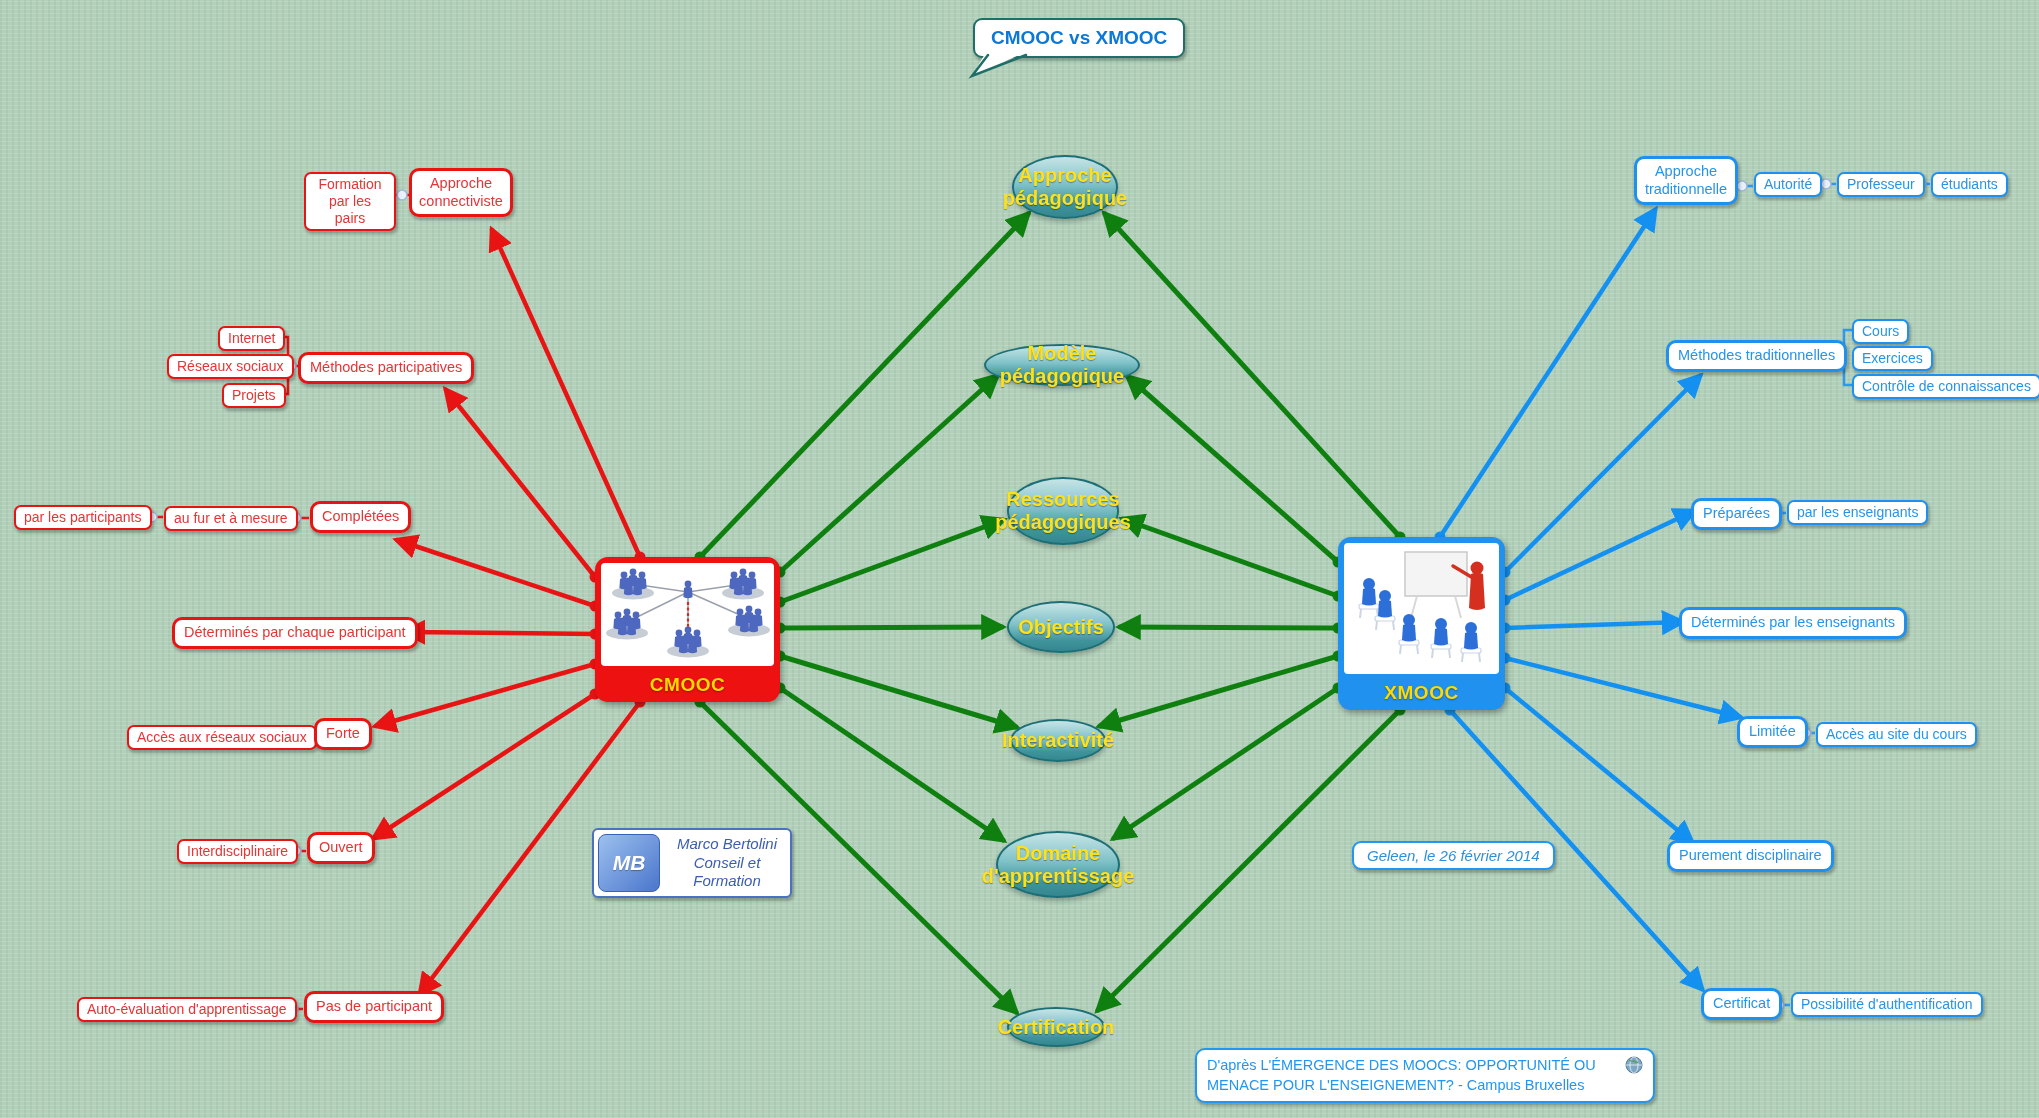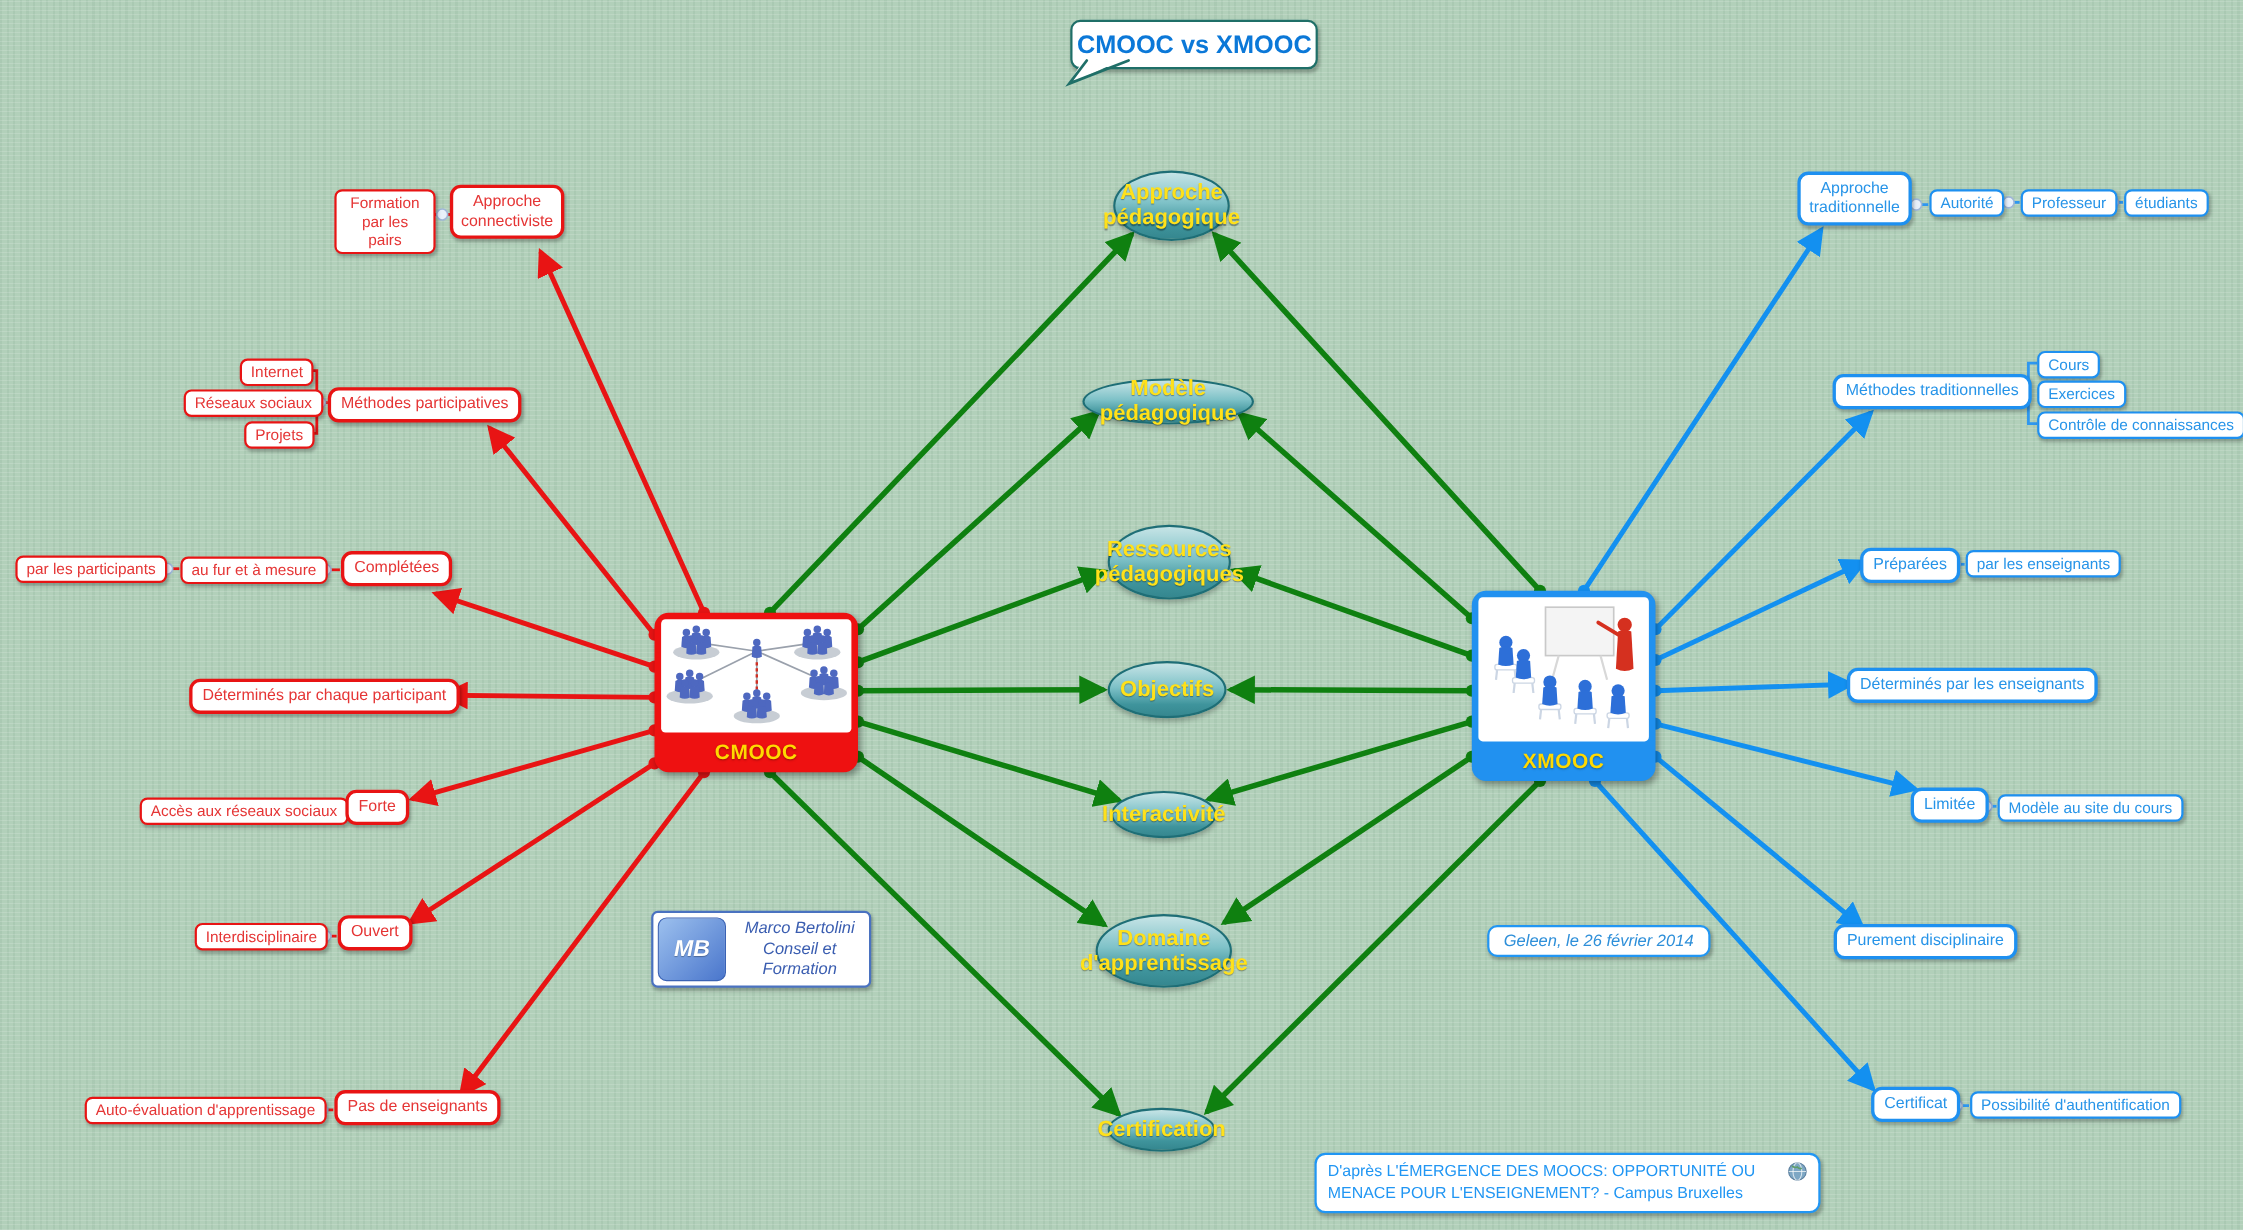--- a/index.html
+++ b/index.html
@@ -41,22 +41,22 @@
   }
   .bignode .img{background:#fff;margin:6px 6px 2px;border-radius:4px;flex:1;overflow:hidden;
     display:flex;align-items:center;justify-content:center;}
   .bignode .lbl{height:34px;display:flex;align-items:center;justify-content:center;
     color:#ffd900;font-weight:bold;font-size:19px;letter-spacing:.5px;text-shadow:0 1px 2px rgba(0,0,0,.35);}
   .cmooc{background:#ee1111;}
   .xmooc{background:#2191f0;}
 
   .title{
     position:absolute;left:973px;top:18px;z-index:3;background:#fff;
-    border:2.5px solid #1f6f68;border-radius:9px;padding:7px 4px;
-    color:#0b78d8;font-weight:bold;font-size:23px;white-space:nowrap;
+    border:2.5px solid #1f6f68;border-radius:9px;padding:7px 16px;
+    color:#0b78d8;font-weight:bold;font-size:19px;white-space:nowrap;
     box-shadow:1.5px 2.5px 3px rgba(0,0,0,.25);
   }
 
   .logo{
     position:absolute;left:592px;top:828px;width:200px;height:70px;z-index:2;
     background:#fff;border:2px solid #4a72c0;border-radius:6px;box-sizing:border-box;
     display:flex;align-items:center;gap:8px;padding:4px;box-shadow:1.5px 2.5px 3px rgba(0,0,0,.25);
   }
   .logo .mb{
     width:60px;height:56px;border-radius:8px;flex:none;
@@ -308,35 +308,35 @@
 <div class="node red main" style="left:298px;top:352px">Méthodes participatives</div>
 <div class="node red" style="left:14px;top:505px">par les participants</div>
 <div class="node red" style="left:164px;top:506px">au fur et à mesure</div>
 <div class="node red main" style="left:310px;top:501px">Complétées</div>
 <div class="node red main" style="left:172px;top:617px">Déterminés par chaque participant</div>
 <div class="node red" style="left:127px;top:725px">Accès aux réseaux sociaux</div>
 <div class="node red main" style="left:314px;top:718px">Forte</div>
 <div class="node red" style="left:177px;top:839px">Interdisciplinaire</div>
 <div class="node red main" style="left:307px;top:832px">Ouvert</div>
 <div class="node red" style="left:77px;top:997px">Auto-évaluation d'apprentissage</div>
-<div class="node red main" style="left:304px;top:991px">Pas de enseignants</div>
+<div class="node red main" style="left:304px;top:991px">Pas de participant</div>
 
 <div class="node blue main wrap" style="left:1634px;top:156px;width:104px;padding:4px 6px">Approche traditionnelle</div>
 <div class="node blue" style="left:1754px;top:172px">Autorité</div>
 <div class="node blue" style="left:1837px;top:172px">Professeur</div>
 <div class="node blue" style="left:1931px;top:172px">étudiants</div>
 <div class="node blue main" style="left:1666px;top:340px">Méthodes traditionnelles</div>
 <div class="node blue" style="left:1852px;top:319px">Cours</div>
 <div class="node blue" style="left:1852px;top:346px">Exercices</div>
 <div class="node blue" style="left:1852px;top:374px">Contrôle de connaissances</div>
 <div class="node blue main" style="left:1691px;top:498px">Préparées</div>
 <div class="node blue" style="left:1787px;top:500px">par les enseignants</div>
 <div class="node blue main" style="left:1679px;top:607px">Déterminés par les enseignants</div>
 <div class="node blue main" style="left:1737px;top:716px">Limitée</div>
-<div class="node blue" style="left:1816px;top:722px">Modèle au site du cours</div>
+<div class="node blue" style="left:1816px;top:722px">Accès au site du cours</div>
 <div class="node blue main" style="left:1667px;top:840px">Purement disciplinaire</div>
 <div class="node blue main" style="left:1701px;top:988px">Certificat</div>
 <div class="node blue" style="left:1791px;top:992px">Possibilité d'authentification</div>
 
 <div class="logo">
   <div class="mb">MB</div>
   <div class="ltxt">
     <div>Marco Bertolini</div>
     <div>Conseil et</div>
     <div>Formation</div>

